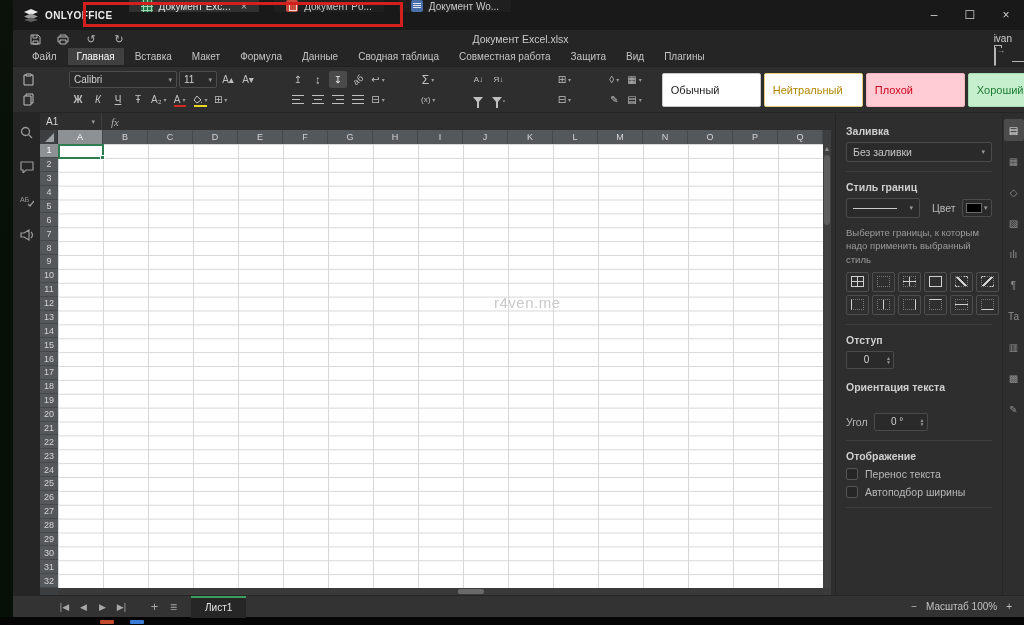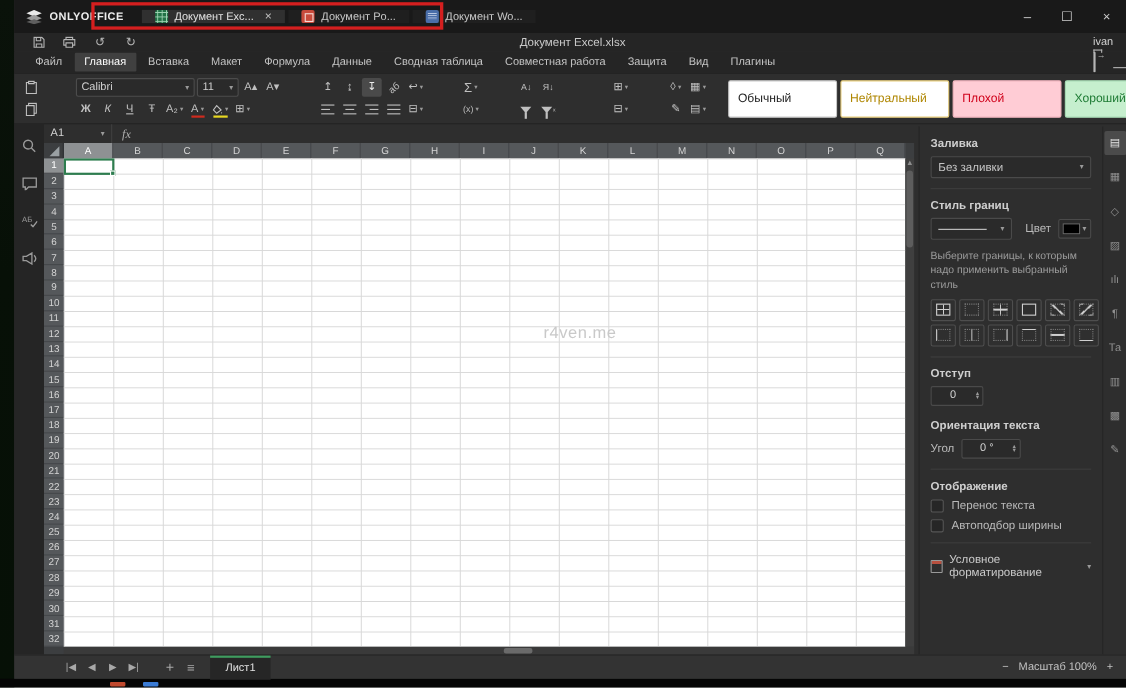--- a/index.html
+++ b/index.html
@@ -9,21 +9,21 @@
     background:linear-gradient(180deg,#0a120a 0%,#071007 40%,#061006 100%); }
   #desktop-bottom { position:absolute; left:0; top:617px; width:1024px; height:8px; background:#050505; }
   .task-hint { position:absolute; top:620px; height:4px; width:14px; border-radius:1px; }
 
   #window { position:absolute; left:13px; top:0; width:1011px; height:617px; background:#2e2e2e; }
 
   
   .titlebar { position:absolute; left:0; top:0; right:0; height:30px; background:#191919; display:flex; align-items:center; }
   .brand { display:flex; align-items:center; gap:6px; padding-left:10px; }
   .brand-name { color:#ececec; font-size:10px; font-weight:bold; letter-spacing:.4px; }
-  .doc-tabs { display:flex; align-items:center; height:100%; margin-left:16px; gap:3px; }
+  .doc-tabs { display:flex; align-items:flex-start; height:100%; margin-left:16px; gap:15px; }
   .doc-tab { display:flex; align-items:center; gap:6px; padding:0 12px; font-size:10px; color:#c9c9c9; background:#1f1f1f; }
   .doc-tab.active { background:#303030; color:#e3e3e3; }
   .tab-close { color:#bdbdbd; font-size:11px; margin-left:4px; }
   .doc-ic { width:12px; height:12px; border-radius:2px; display:inline-block; position:relative; }
   .doc-ic.spreadsheet { background:#217346;
      background-image:linear-gradient(#9fd4b4 1px,transparent 1px),linear-gradient(90deg,#9fd4b4 1px,transparent 1px);
      background-size:4px 4px; background-position:2px 2px; }
   .doc-ic.presentation { background:#c84b3c; }
   .doc-ic.presentation::after { content:""; position:absolute; left:3px; top:3px; width:6px; height:6px; border:1px solid #f4d9d5; }
   .doc-ic.document { background:#4a6ea9; }
@@ -578,45 +578,40 @@
           <span class="ib bottom"></span>
         </div>
       </div>
     <hr class="rp-hr">
     <div class="rp-h">Отступ</div>
     <div class="spinner">
       <span class="spin-val">0</span>
       <span class="spin-arrows">▲<br>▼</span>
     </div>
     <div class="rp-h" style="margin-top:12px">Ориентация текста</div>
-    <div class="rp-row" style="margin-top:6px">
+    <div class="rp-row" style="margin-top:20px">
       <span>Угол</span>
       <div class="spinner" style="width:54px">
         <span class="spin-val">0 °</span>
         <span class="spin-arrows">▲<br>▼</span>
       </div>
     </div>
     <hr class="rp-hr">
     <div class="rp-h">Отображение</div>
     <div id="chk-rows">
         <div class="chk-row">
           <span class="chk"></span>
           <span>Перенос текста</span>
         </div>
         <div class="chk-row">
           <span class="chk"></span>
           <span>Автоподбор ширины</span>
         </div>
       </div>
     <hr class="rp-hr">
-    <div class="cf-row">
-      <span class="cf-ic"></span>
-      <span>Условное форматирование</span>
-      <span class="dd-caret">▾</span>
-    </div>
   </div>
 
   <div class="right-strip">
       <div class="strip-btn active">▤</div>
       <div class="strip-btn">▦</div>
       <div class="strip-btn">◇</div>
       <div class="strip-btn">▨</div>
       <div class="strip-btn">ılı</div>
       <div class="strip-btn">¶</div>
       <div class="strip-btn">Та</div>

